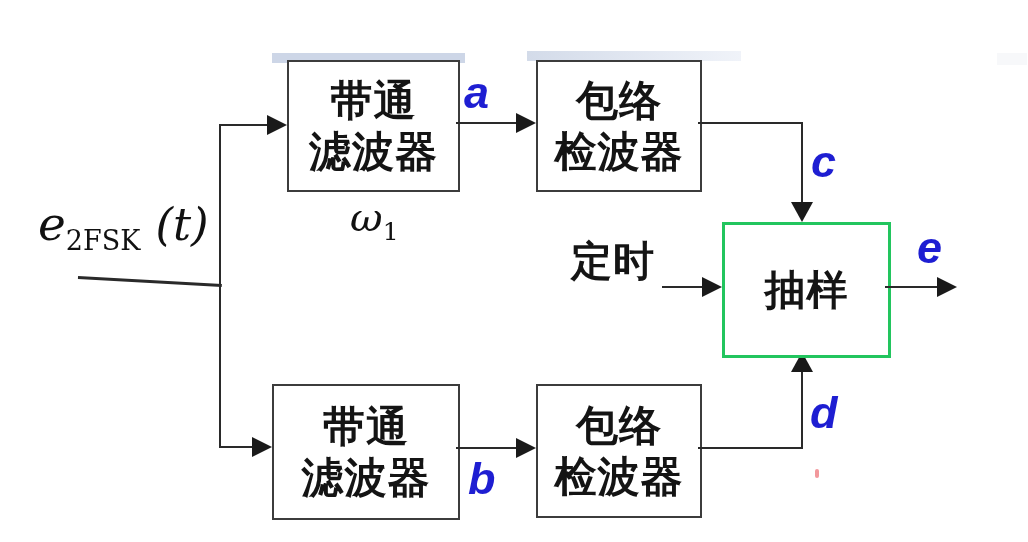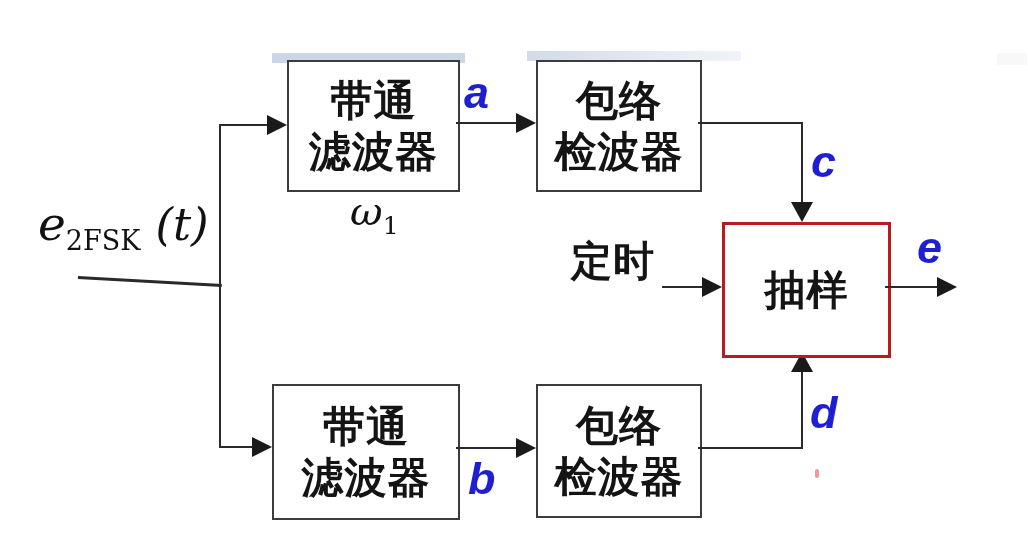--- a/index.html
+++ b/index.html
@@ -16,36 +16,36 @@
   .box{
     position:absolute;background:#ffffff;border:2px solid #3c3c3c;
     display:flex;flex-direction:column;align-items:center;justify-content:center;
     font-weight:bold;font-size:42px;line-height:1.22;color:#141414;
     letter-spacing:1px;
   }
   .box-bpf1{left:287px;top:60px;width:169px;height:128px;}
   .box-ed1 {left:536px;top:60px;width:162px;height:128px;}
   .box-bpf2{left:272px;top:384px;width:184px;height:132px;}
   .box-ed2 {left:536px;top:384px;width:162px;height:130px;}
-  .box-sj  {left:722px;top:222px;width:163px;height:130px;border:3px solid #b91c1c;font-size:41px;}
+  .box-sj  {left:722px;top:222px;width:163px;height:130px;border:3px solid #22c55e;font-size:41px;}
   
   .ln{position:absolute;background:#2a2a2a;}
   
   .arr{position:absolute;width:0;height:0;}
   .arr-r{border-top:10px solid transparent;border-bottom:10px solid transparent;border-left:20px solid #1a1a1a;}
   .arr-d{border-left:11px solid transparent;border-right:11px solid transparent;border-top:20px solid #1a1a1a;}
   .arr-u{border-left:11px solid transparent;border-right:11px solid transparent;border-bottom:20px solid #1a1a1a;}
   
   .math{position:absolute;color:#111;font-style:italic;}
   .lbl-input{left:38px;top:200px;font-size:47px;line-height:1;}
   .lbl-input sub{font-style:normal;font-size:27px;letter-spacing:0px;}
   .lbl-input .arg{font-size:45px;}
   .lbl-omega{font-size:40px;line-height:1;}
   .lbl-omega sub{font-style:normal;font-size:25px;}
-  .lbl-omega1{left:350px;top:191px;}
+  .lbl-omega1{left:350px;top:197px;}
   .lbl-omega2{left:340px;top:327px;}
   .lbl-timing{
     position:absolute;left:563px;top:234px;width:100px;text-align:center;
     font-weight:bold;font-size:41px;line-height:1.33;color:#141414;letter-spacing:1px;
   }
   
   .pt{
     position:absolute;font-family:"Liberation Sans", sans-serif;
     font-weight:bold;font-style:italic;font-size:45px;line-height:1;color:#1e1ed2;
   }

